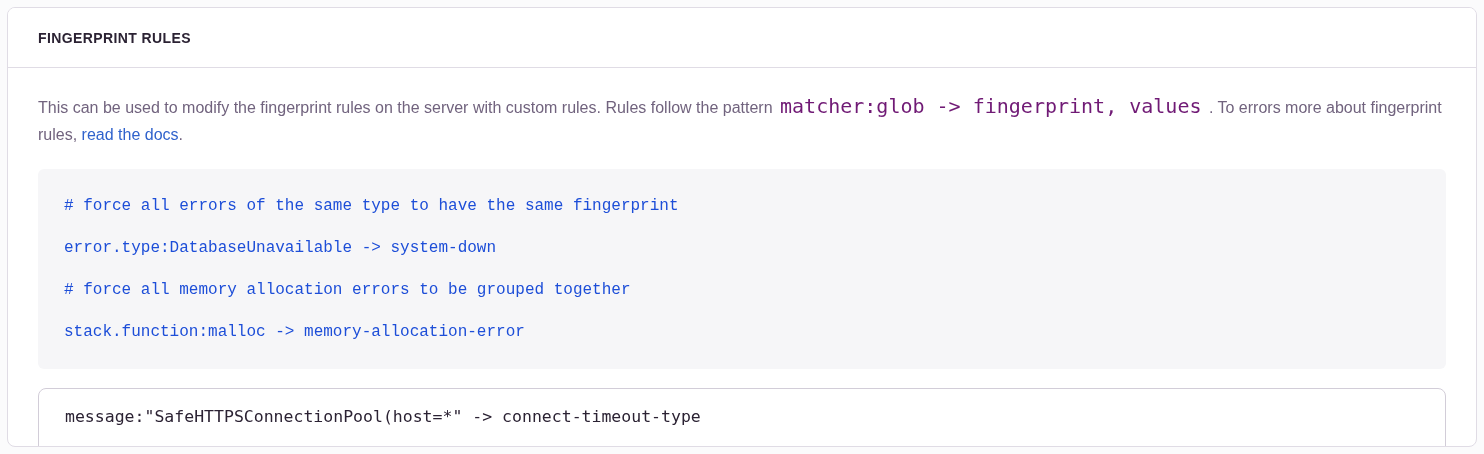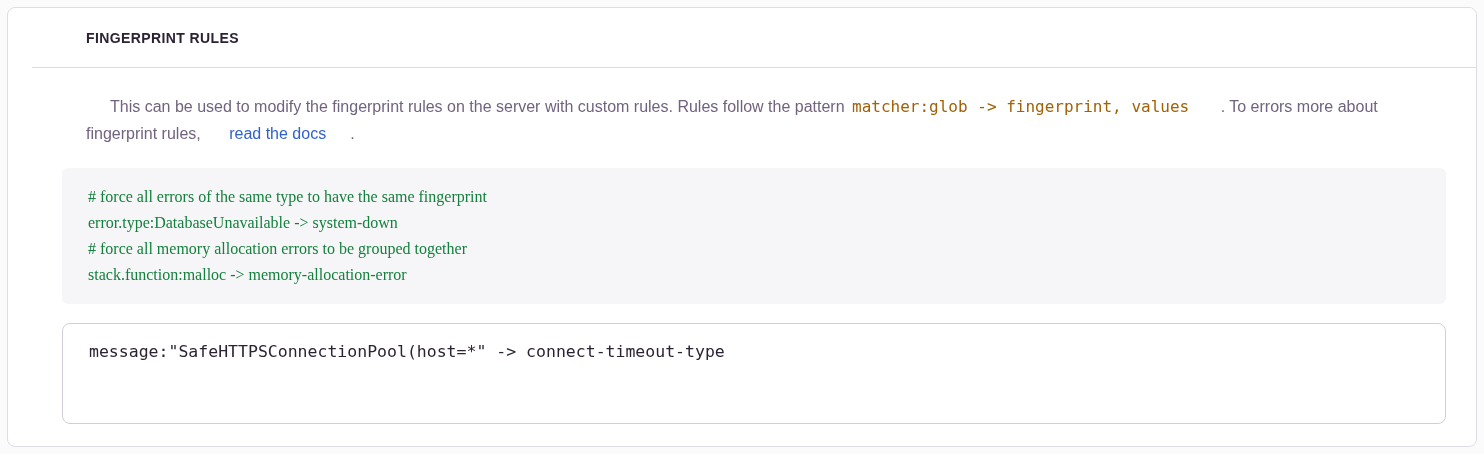--- a/index.html
+++ b/index.html
@@ -1,15 +1,15 @@
 <!DOCTYPE html>
 <html><head>
 <meta charset="utf-8">
 <style>
-  * { box-sizing: border-box; padding-left: 24px; }
+  * { box-sizing: border-box; }
   html, body {
     margin: 0;
     padding: 0;
     width: 1484px;
     height: 454px;
     background: #fbfbfc;
     font-family: "Liberation Sans", "DejaVu Sans", sans-serif;
     overflow: hidden;
   }
   .panel {
@@ -36,38 +36,38 @@
     padding: 25px 30px 26px 30px;
   }
   .description {
     margin: 0 0 21px 0;
     font-size: 16px;
     line-height: 27px;
     color: #71637e;
   }
   .inline-code {
     font-family: "DejaVu Sans Mono", "Liberation Mono", monospace;
-    font-size: 16px;
-    color: #a16207;
+    font-size: 20px;
+    color: #701a75;
     padding: 0 3px;
   }
   .docs-link {
     color: #2f62cc;
     text-decoration: none;
     cursor: pointer;
   }
   .example-code {
     margin: 0 0 19px 0;
     background: #f6f6f8;
     border-radius: 6px;
     padding: 16px 26px;
-    font-family: Liberation Serif, serif;
+    font-family: Liberation Mono, monospace;
     font-size: 16px;
-    line-height: 26px;
-    color: #15803d;
+    line-height: 42px;
+    color: #1d4ed8;
     white-space: pre-wrap;
   }
   .rules-textarea {
     display: block;
     width: 100%;
     height: 101px;
     background: #ffffff;
     border: 1px solid #d2cdd8;
     border-radius: 8px;
     padding: 15px 26px;

